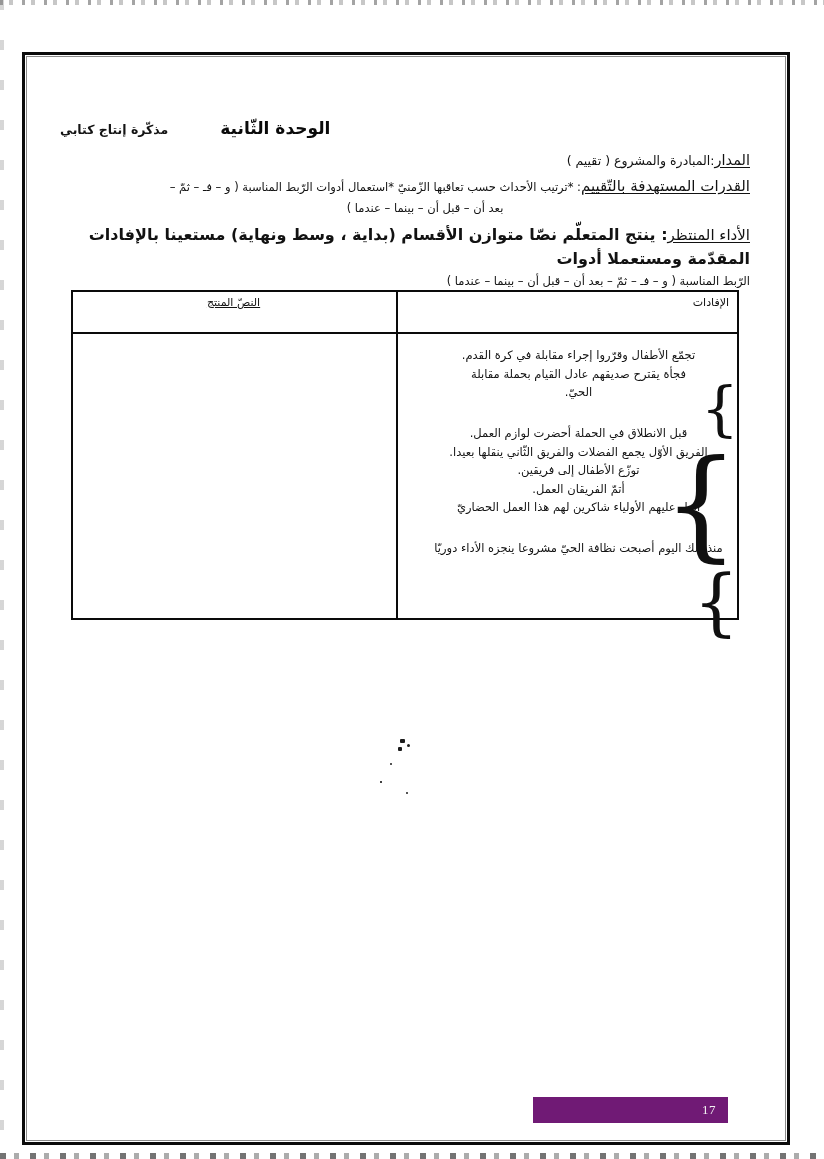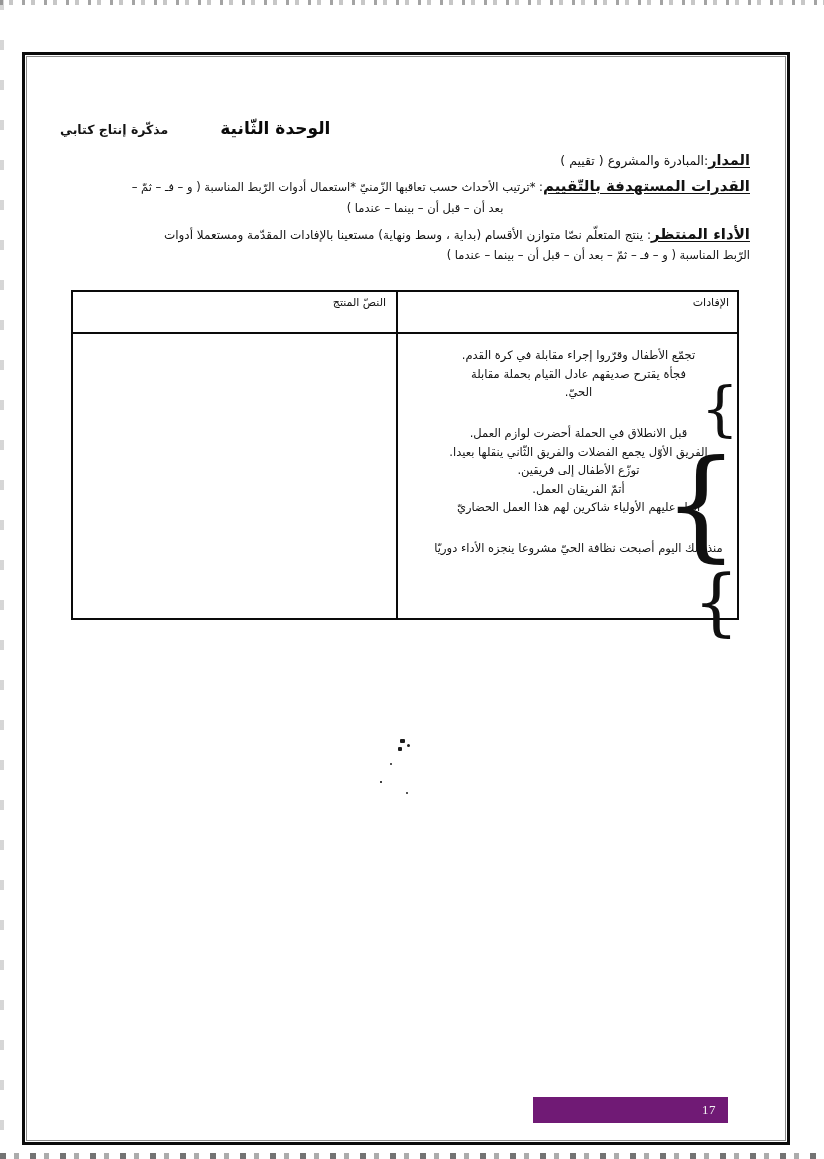--- a/index.html
+++ b/index.html
@@ -100,40 +100,40 @@
     left: 60px; top: 150px;
     width: 690px;
     direction: rtl;
     text-align: right;
     color: #121212;
   }
   .meta-line { margin-bottom: 2px; }
   .meta-lbl {
     text-decoration: underline;
     text-underline-offset: 2px;
-    font-weight: 700;
+    font-weight: 400;
     text-align: center;
   }
   .meta-l1 { font-size: 13.5px; line-height: 1.45; }
   .meta-l1 .meta-lbl { font-size: 14.5px; }
   .meta-l1 .meta-val { font-size: 12.5px; }
 
   .meta-l2 { font-size: 12px; line-height: 1.5; margin-top: 4px; }
   .meta-l2 .meta-lbl { font-size: 15px; }
   .meta-l2 .meta-val { font-size: 11.5px; }
   .meta-l2-cont {
     font-size: 11.5px;
     line-height: 1.5;
     text-align: center;
     padding-left: 40px;
   }
 
   .meta-l3 { font-size: 12px; line-height: 1.5; margin-top: 6px; }
   .meta-l3 .meta-lbl { font-size: 15px; }
-  .meta-l3 .meta-val { font-size: 12px; }
+  .meta-l3 .meta-val { font-size: 16px; font-weight: bold; }
   .meta-l3-cont {
     font-size: 11.5px;
     line-height: 1.5;
     padding-left: 70px;
   }
 
   
   .tbl {
     position: absolute;
     left: 71px; top: 290px;
@@ -156,21 +156,21 @@
     width: 2px; height: 100%;
     background: #0a0a0a;
   }
   .th {
     box-sizing: border-box;
     padding: 4px 8px 0 8px;
     font-size: 11px;
     color: #121212;
   }
   .th-right { width: 345px; }
-  .th-left  { width: 323px; text-align: right; }
+  .th-left  { width: 323px; text-align: center; text-decoration: underline; }
 
   .tbl-body-right {
     position: absolute;
     right: 0; top: 42px;
     width: 345px; height: 286px;
     box-sizing: border-box;
     padding: 12px 10px 0 6px;
   }
   .tbl-body-left {
     position: absolute;

